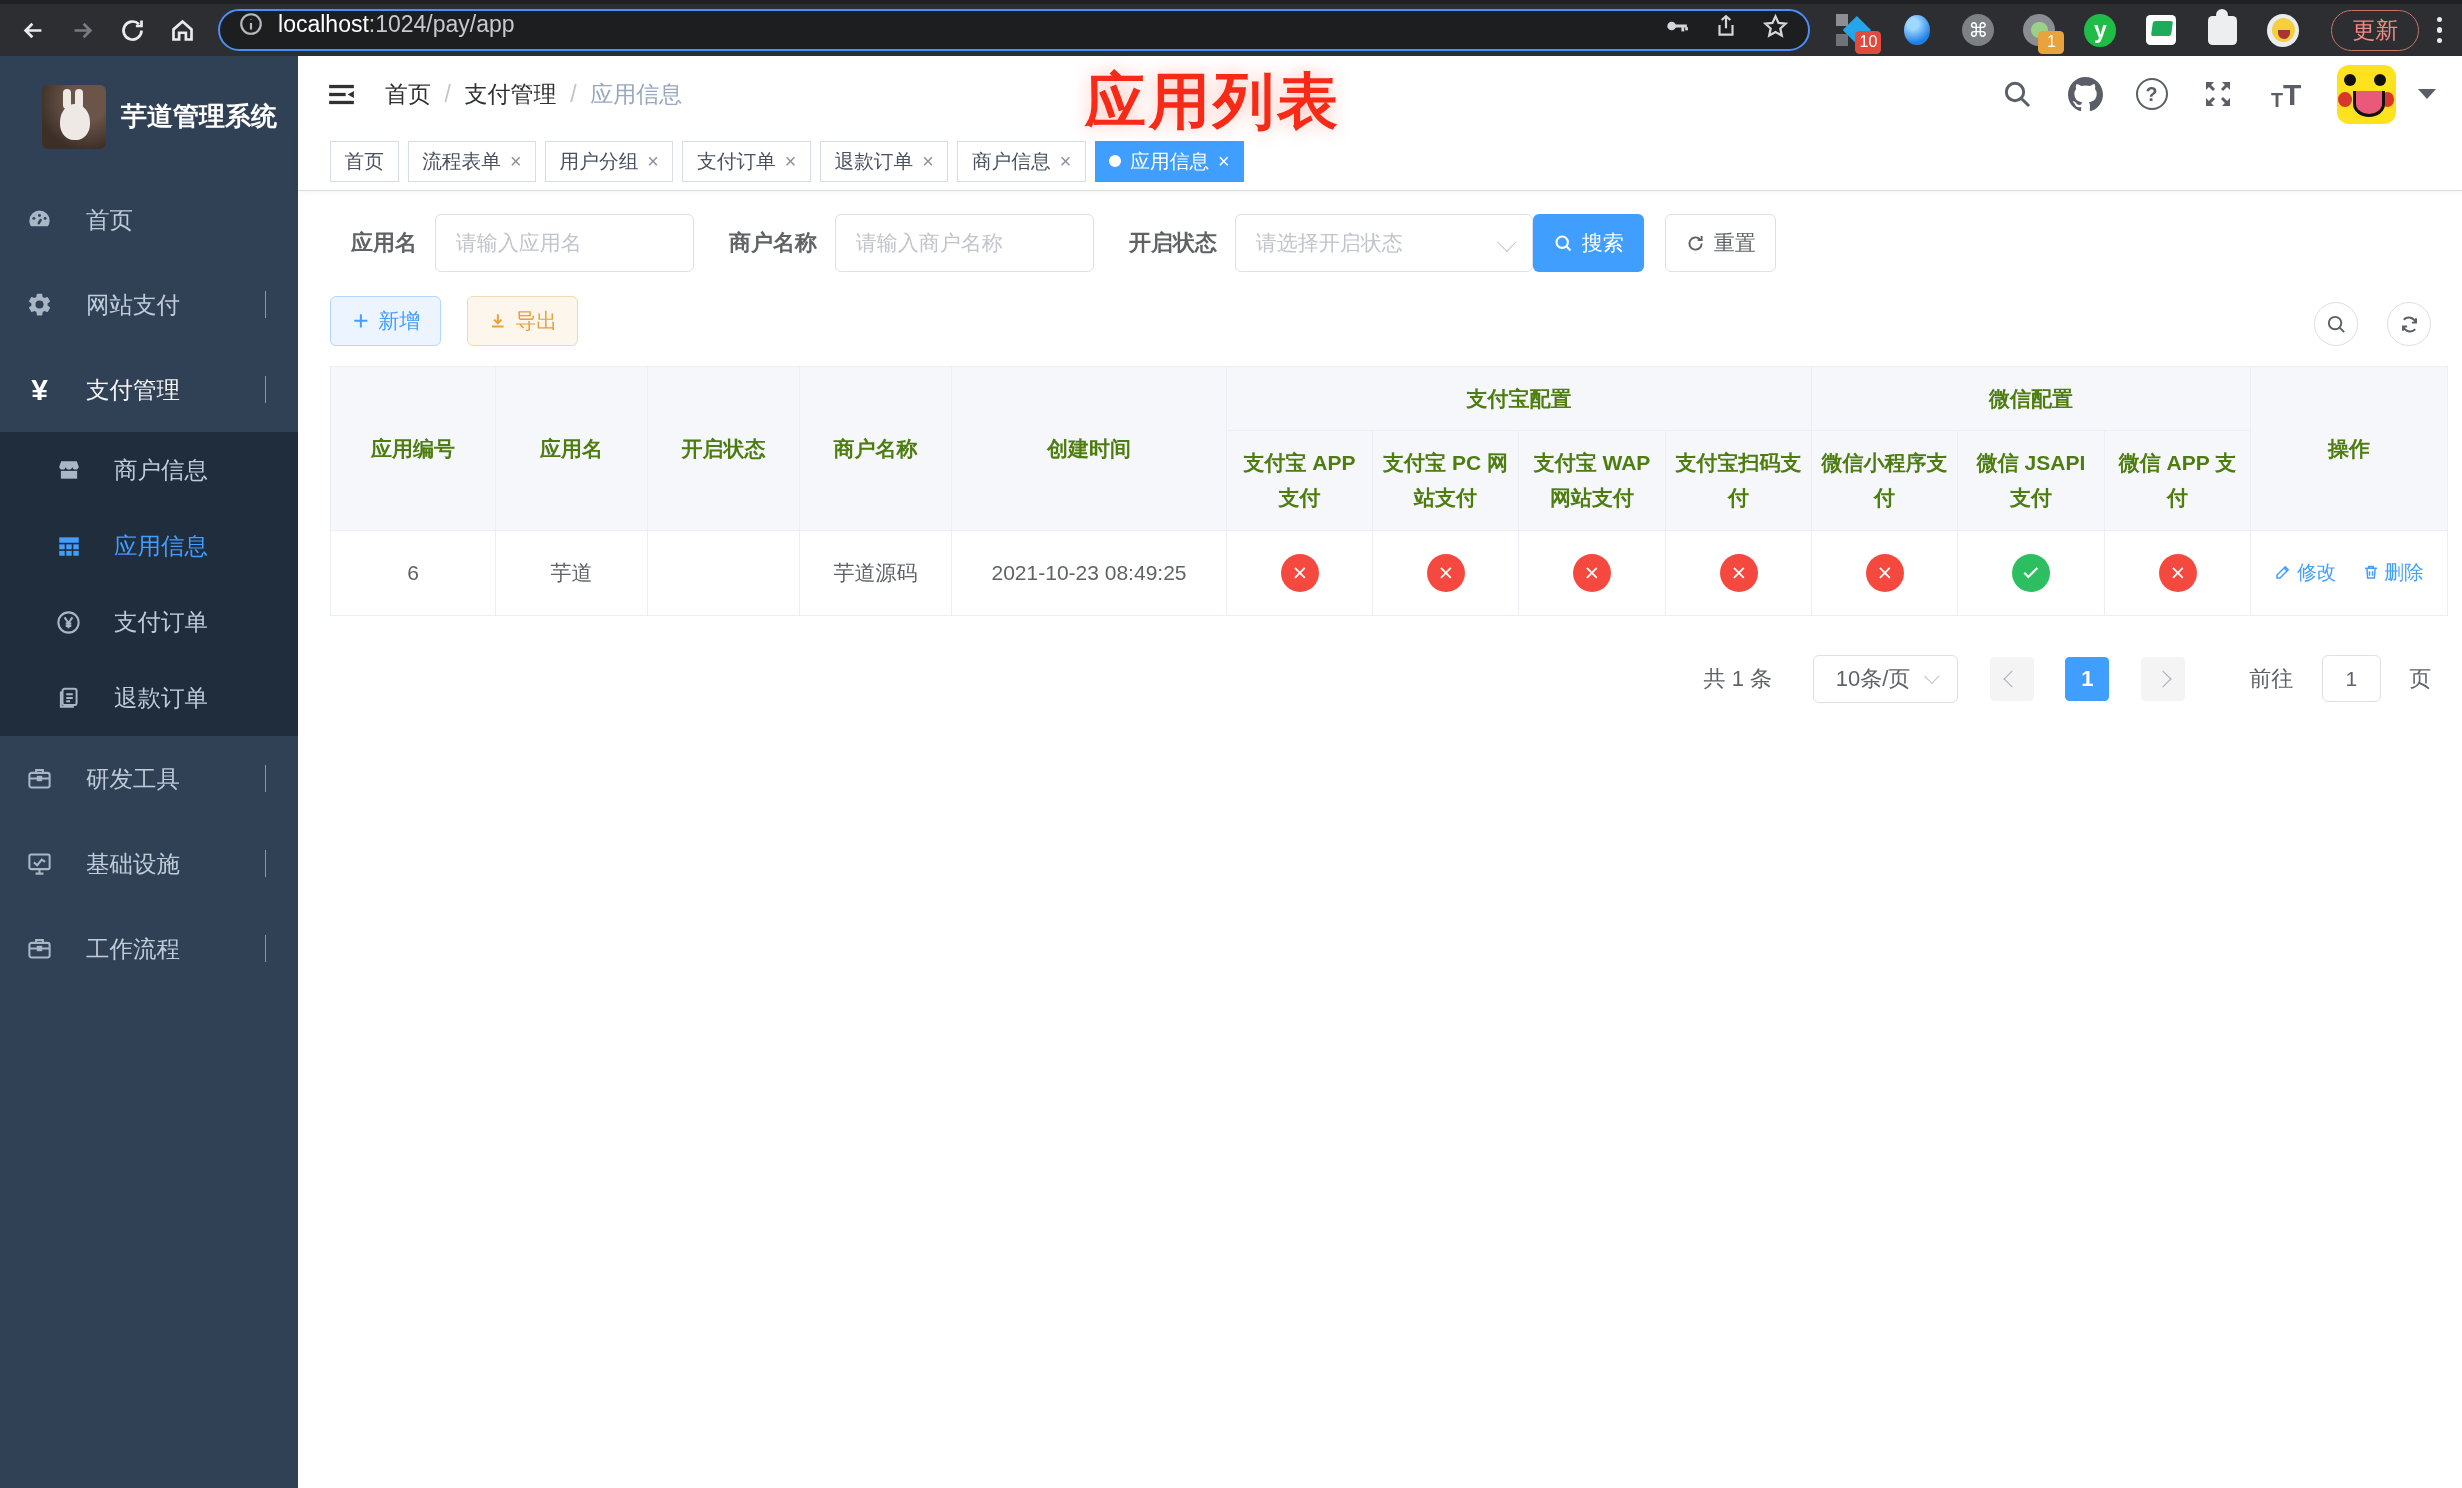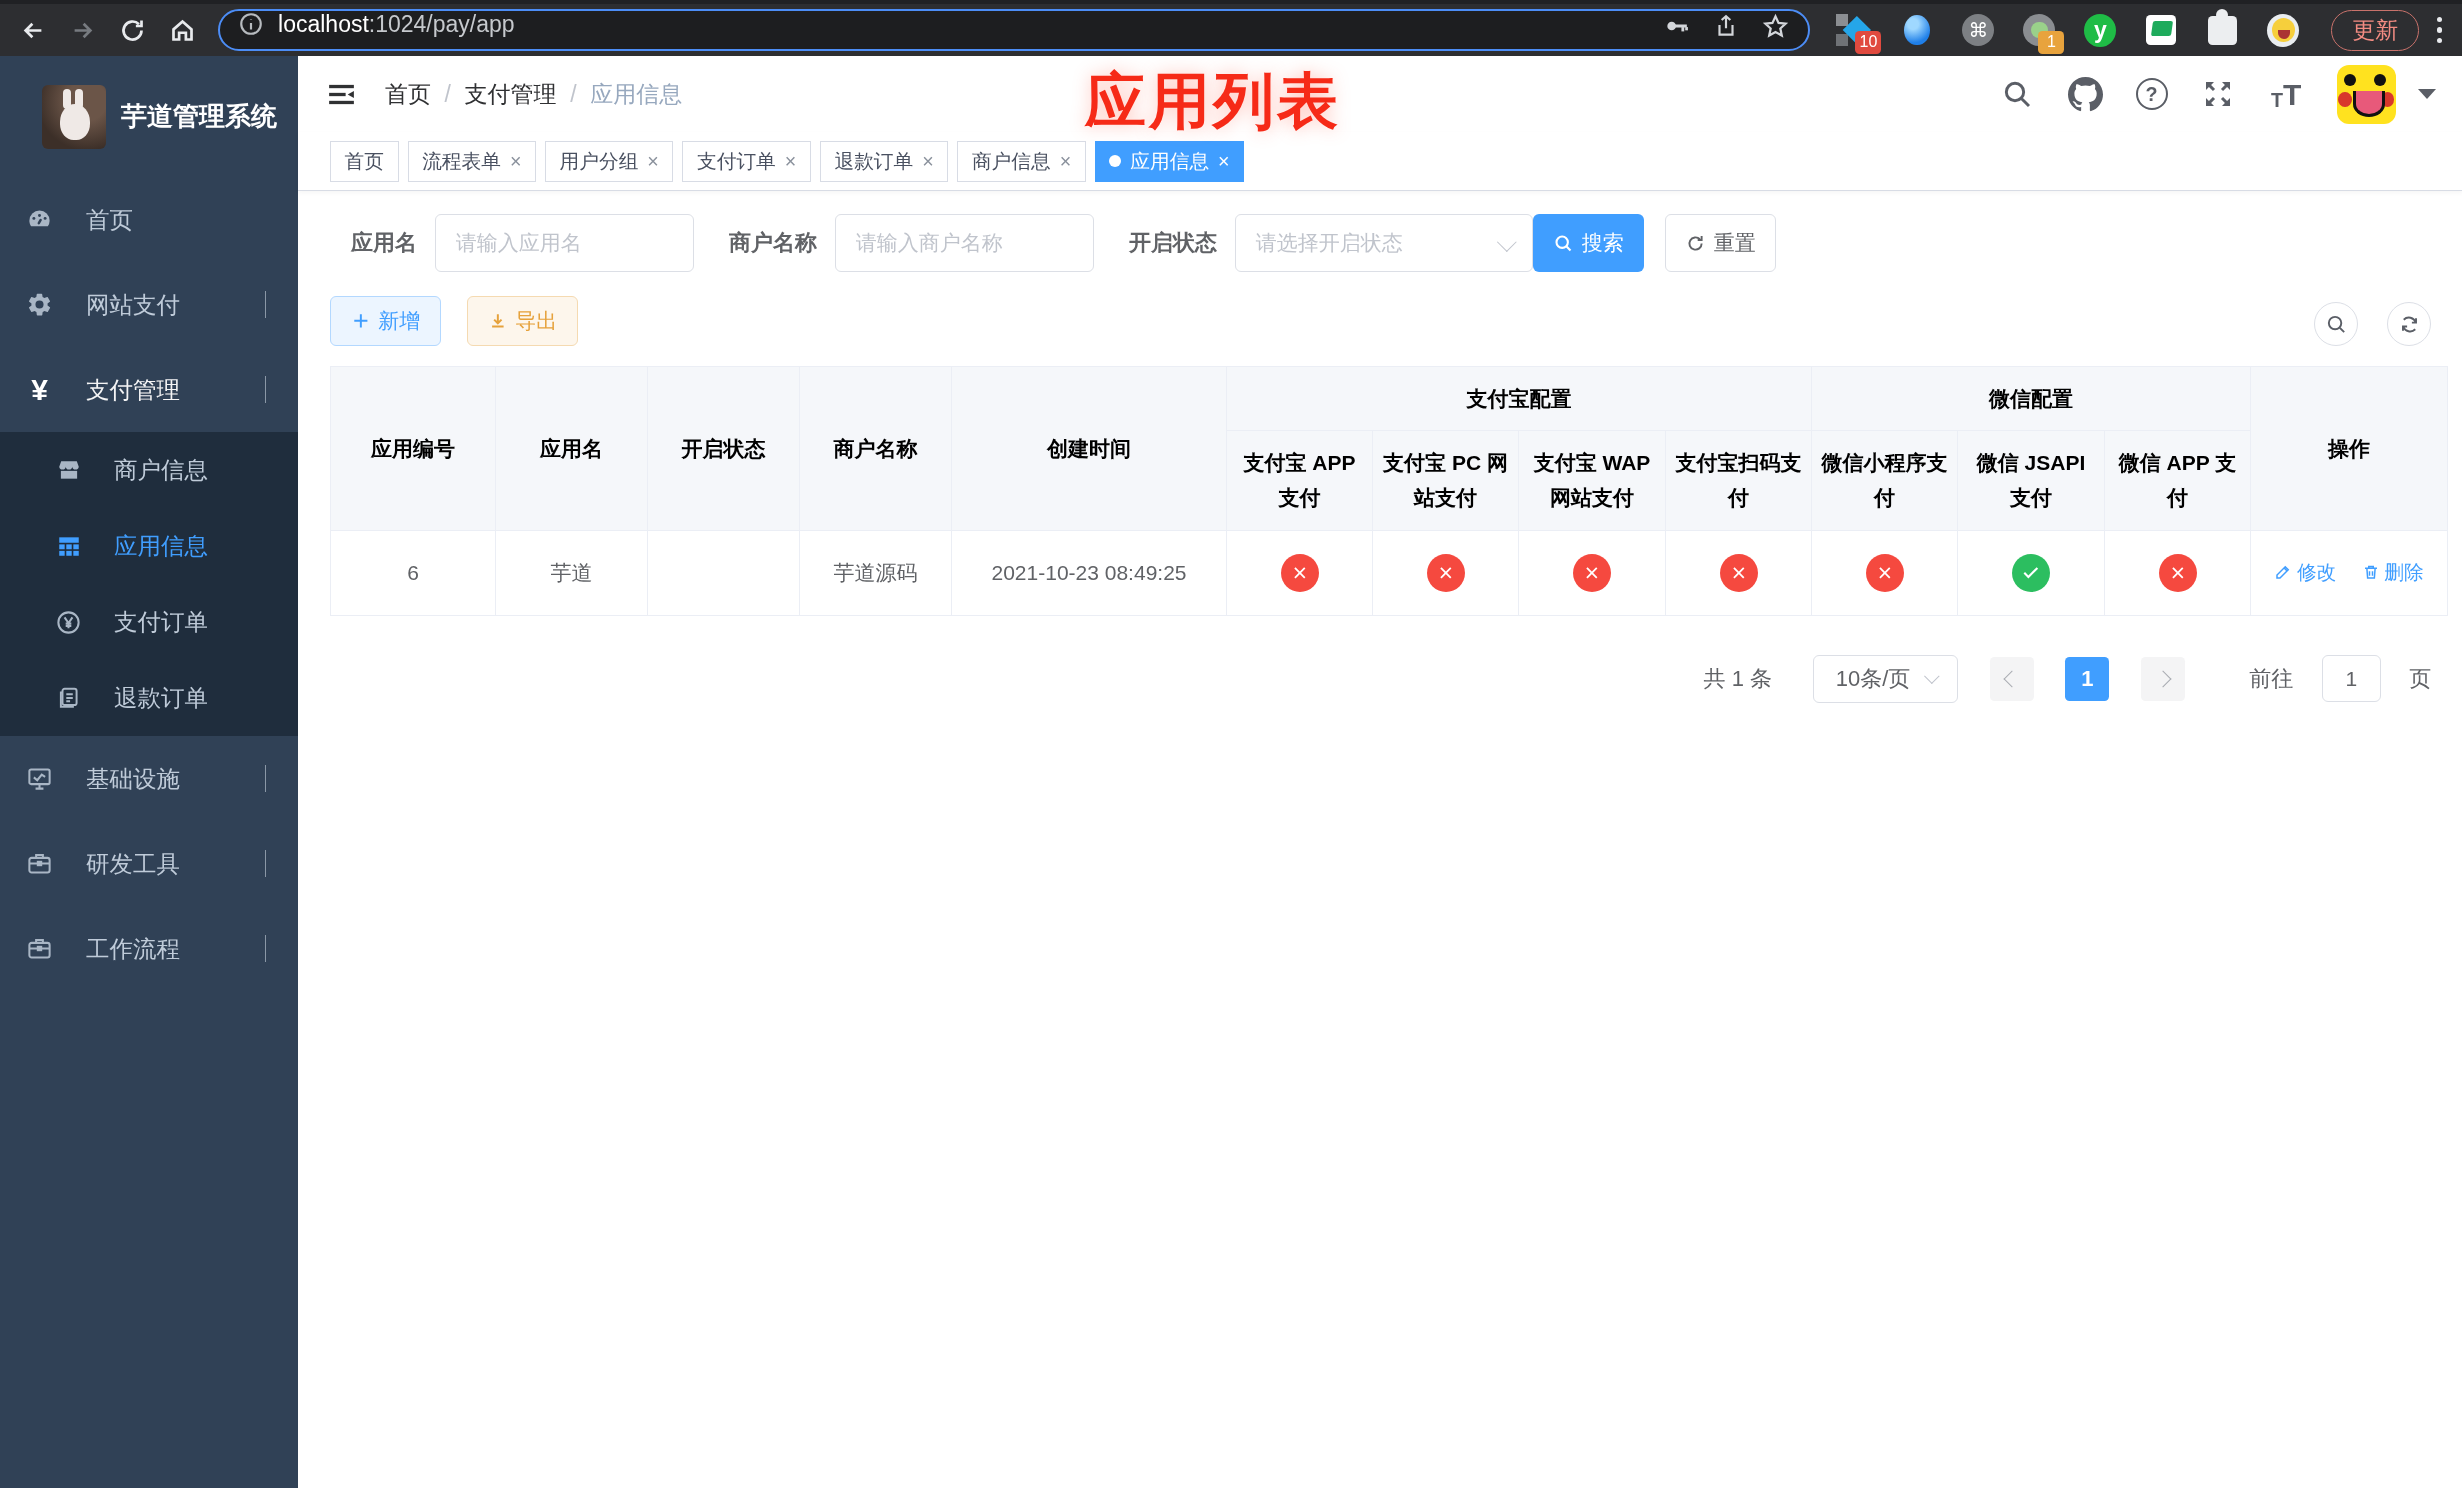--- a/index.html
+++ b/index.html
@@ -138,21 +138,21 @@
   #add-btn { width:111px; height:50px; background:#ecf5ff; border-color:#b3d8ff; color:#409eff; gap:7.6px; }
   #export-btn { width:111px; height:50px; background:#fdf6ec; border-color:#f5dab1; color:#e6a23c; gap:7.6px; margin-left:26px; }
   #toolbar-right { margin-left:auto; display:flex; gap:29px; margin-right:16.7px; }
   .mini-circle { width:44px; height:44px; border-radius:50%; border:1.5px solid #dcdfe6; color:#5a5e66;
     display:flex; align-items:center; justify-content:center; background:#fff; cursor:pointer; }
 
   
   #app-table { margin-top:19.7px; border-collapse:collapse; table-layout:fixed; width:2118px;
     font-size:21px; color:#606266; }
   #app-table th, #app-table td { border:1.5px solid #ebeef5; text-align:center; vertical-align:middle; }
-  #app-table thead th { background:#f5f7fa; color:#000000; font-weight:bold; line-height:35px; padding:4px 6px; }
+  #app-table thead th { background:#f5f7fa; color:#4d7c0f; font-weight:bold; line-height:35px; padding:4px 6px; }
   #app-table thead tr.gr th { height:64px; }
   #app-table thead tr.sub th { height:100px; }
   #app-table td { height:85px; background:#fff; }
   .switch { width:61px; height:30px; border-radius:15px; background:#dcdfe6; position:relative; margin:0 auto; cursor:pointer; }
   .switch.on { background:#409eff; }
   .switch::after { content:""; position:absolute; left:2.3px; top:2.3px; width:26px; height:26px;
     border-radius:50%; background:#fff; }
   .switch.on::after { left:auto; right:2.3px; }
   .channel-dot { width:38px; height:38px; border-radius:50%; margin:0 auto; display:flex;
     align-items:center; justify-content:center; color:#fff; }
@@ -354,38 +354,38 @@
               <path d="M9.5 8.5h6M9.5 12h6M9.5 15h3.5"></path>
             </svg>
         </span>
         <span>退款订单</span>
       </div>
     </div>
 
     <div class="menu-item">
       <span class="mi-icon">
         <svg width="27" height="27" viewBox="0 0 24 24" fill="none" stroke="currentColor" stroke-width="1.8">
-            <rect x="3" y="4" width="18" height="13" rx="1.5"></rect>
-            <path d="M7 11l3 2.5 4-5 3 2"></path>
-            <path d="M12 17v3M8.5 21h7"></path>
-          </svg>
-      </span>
-      <span>基础设施</span>
-      <span class="chev"><span class="arrow-chev chev-down" style="border-width:1.5px;"></span></span>
-    </div>
-    <div class="menu-item">
-      <span class="mi-icon">
-        <svg width="27" height="27" viewBox="0 0 24 24" fill="none" stroke="currentColor" stroke-width="1.8">
             <rect x="3" y="7" width="18" height="13" rx="2"></rect>
             <path d="M9 7V4.5h6V7"></path>
             <path d="M3 12h18"></path>
             <rect x="10.5" y="10.5" width="3" height="3" fill="currentColor"></rect>
           </svg>
       </span>
       <span>研发工具</span>
+      <span class="chev"><span class="arrow-chev chev-down" style="border-width:1.5px;"></span></span>
+    </div>
+    <div class="menu-item">
+      <span class="mi-icon">
+        <svg width="27" height="27" viewBox="0 0 24 24" fill="none" stroke="currentColor" stroke-width="1.8">
+            <rect x="3" y="4" width="18" height="13" rx="1.5"></rect>
+            <path d="M7 11l3 2.5 4-5 3 2"></path>
+            <path d="M12 17v3M8.5 21h7"></path>
+          </svg>
+      </span>
+      <span>基础设施</span>
       <span class="chev"><span class="arrow-chev chev-down" style="border-width:1.5px;"></span></span>
     </div>
     <div class="menu-item">
       <span class="mi-icon">
         <svg width="27" height="27" viewBox="0 0 24 24" fill="none" stroke="currentColor" stroke-width="1.8">
             <rect x="3" y="7" width="18" height="13" rx="2"></rect>
             <path d="M9 7V4.5h6V7"></path>
             <path d="M3 12h18"></path>
             <rect x="10.5" y="10.5" width="3" height="3" fill="currentColor"></rect>
           </svg>

